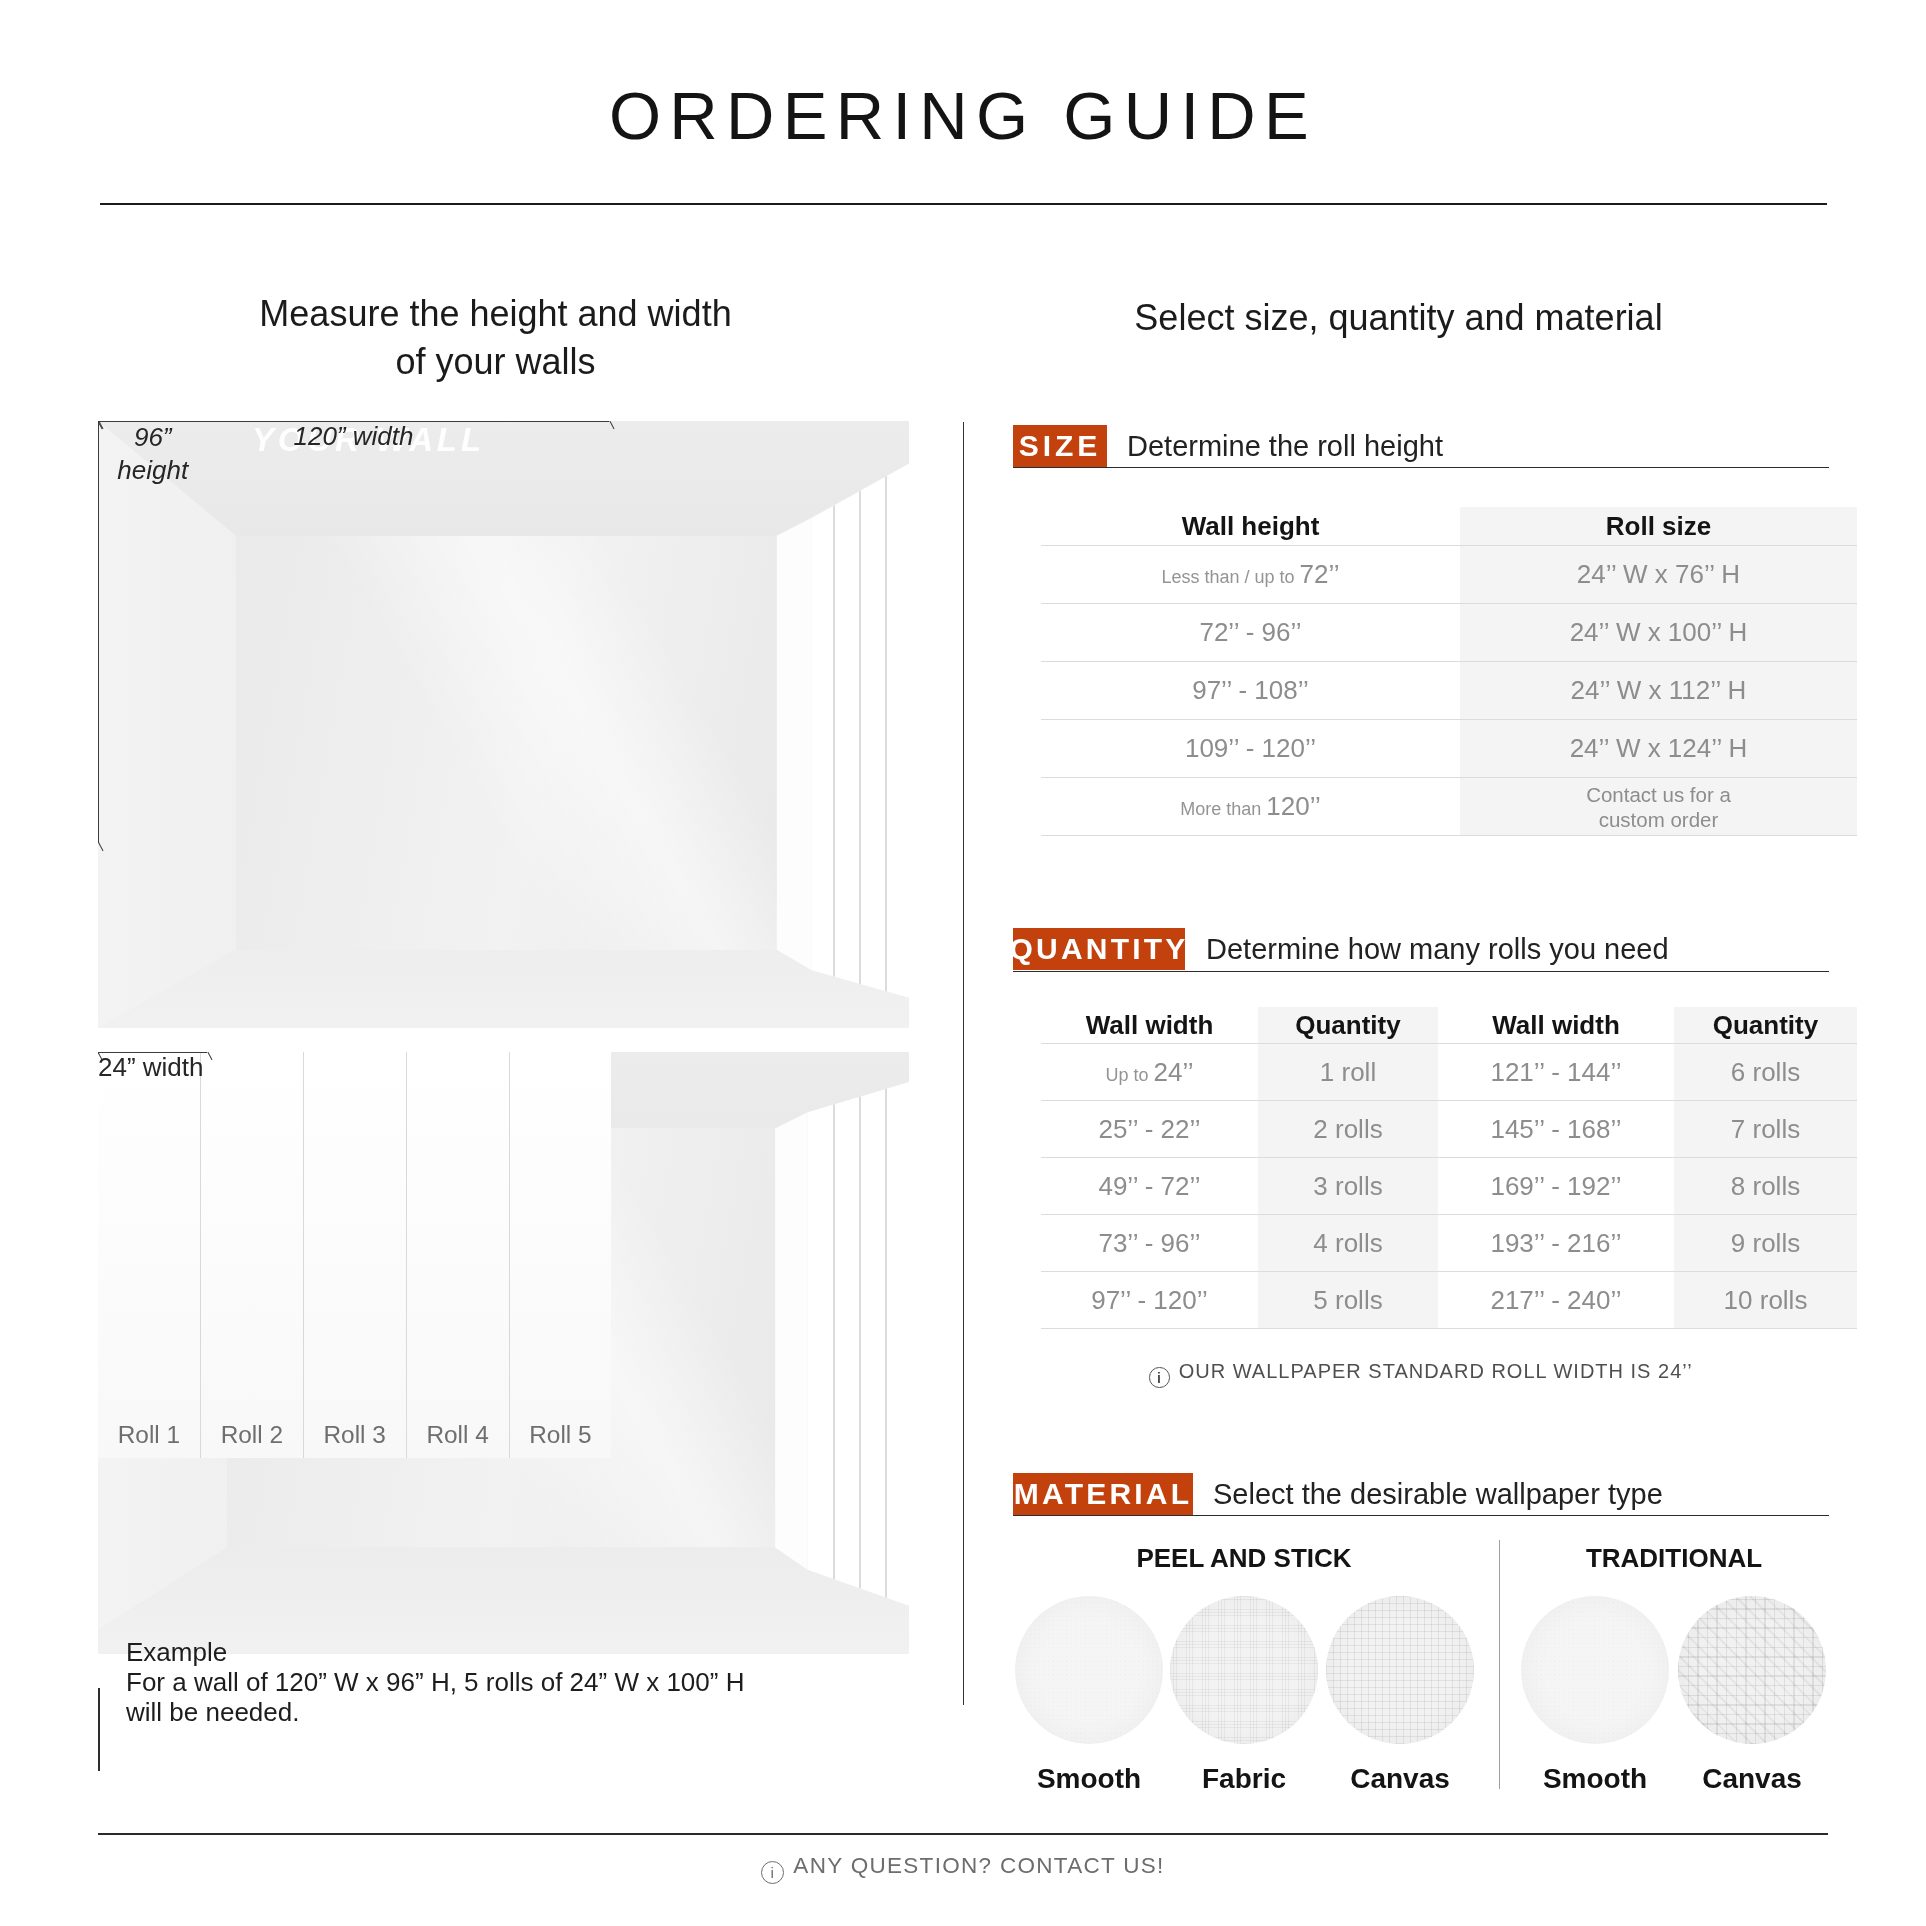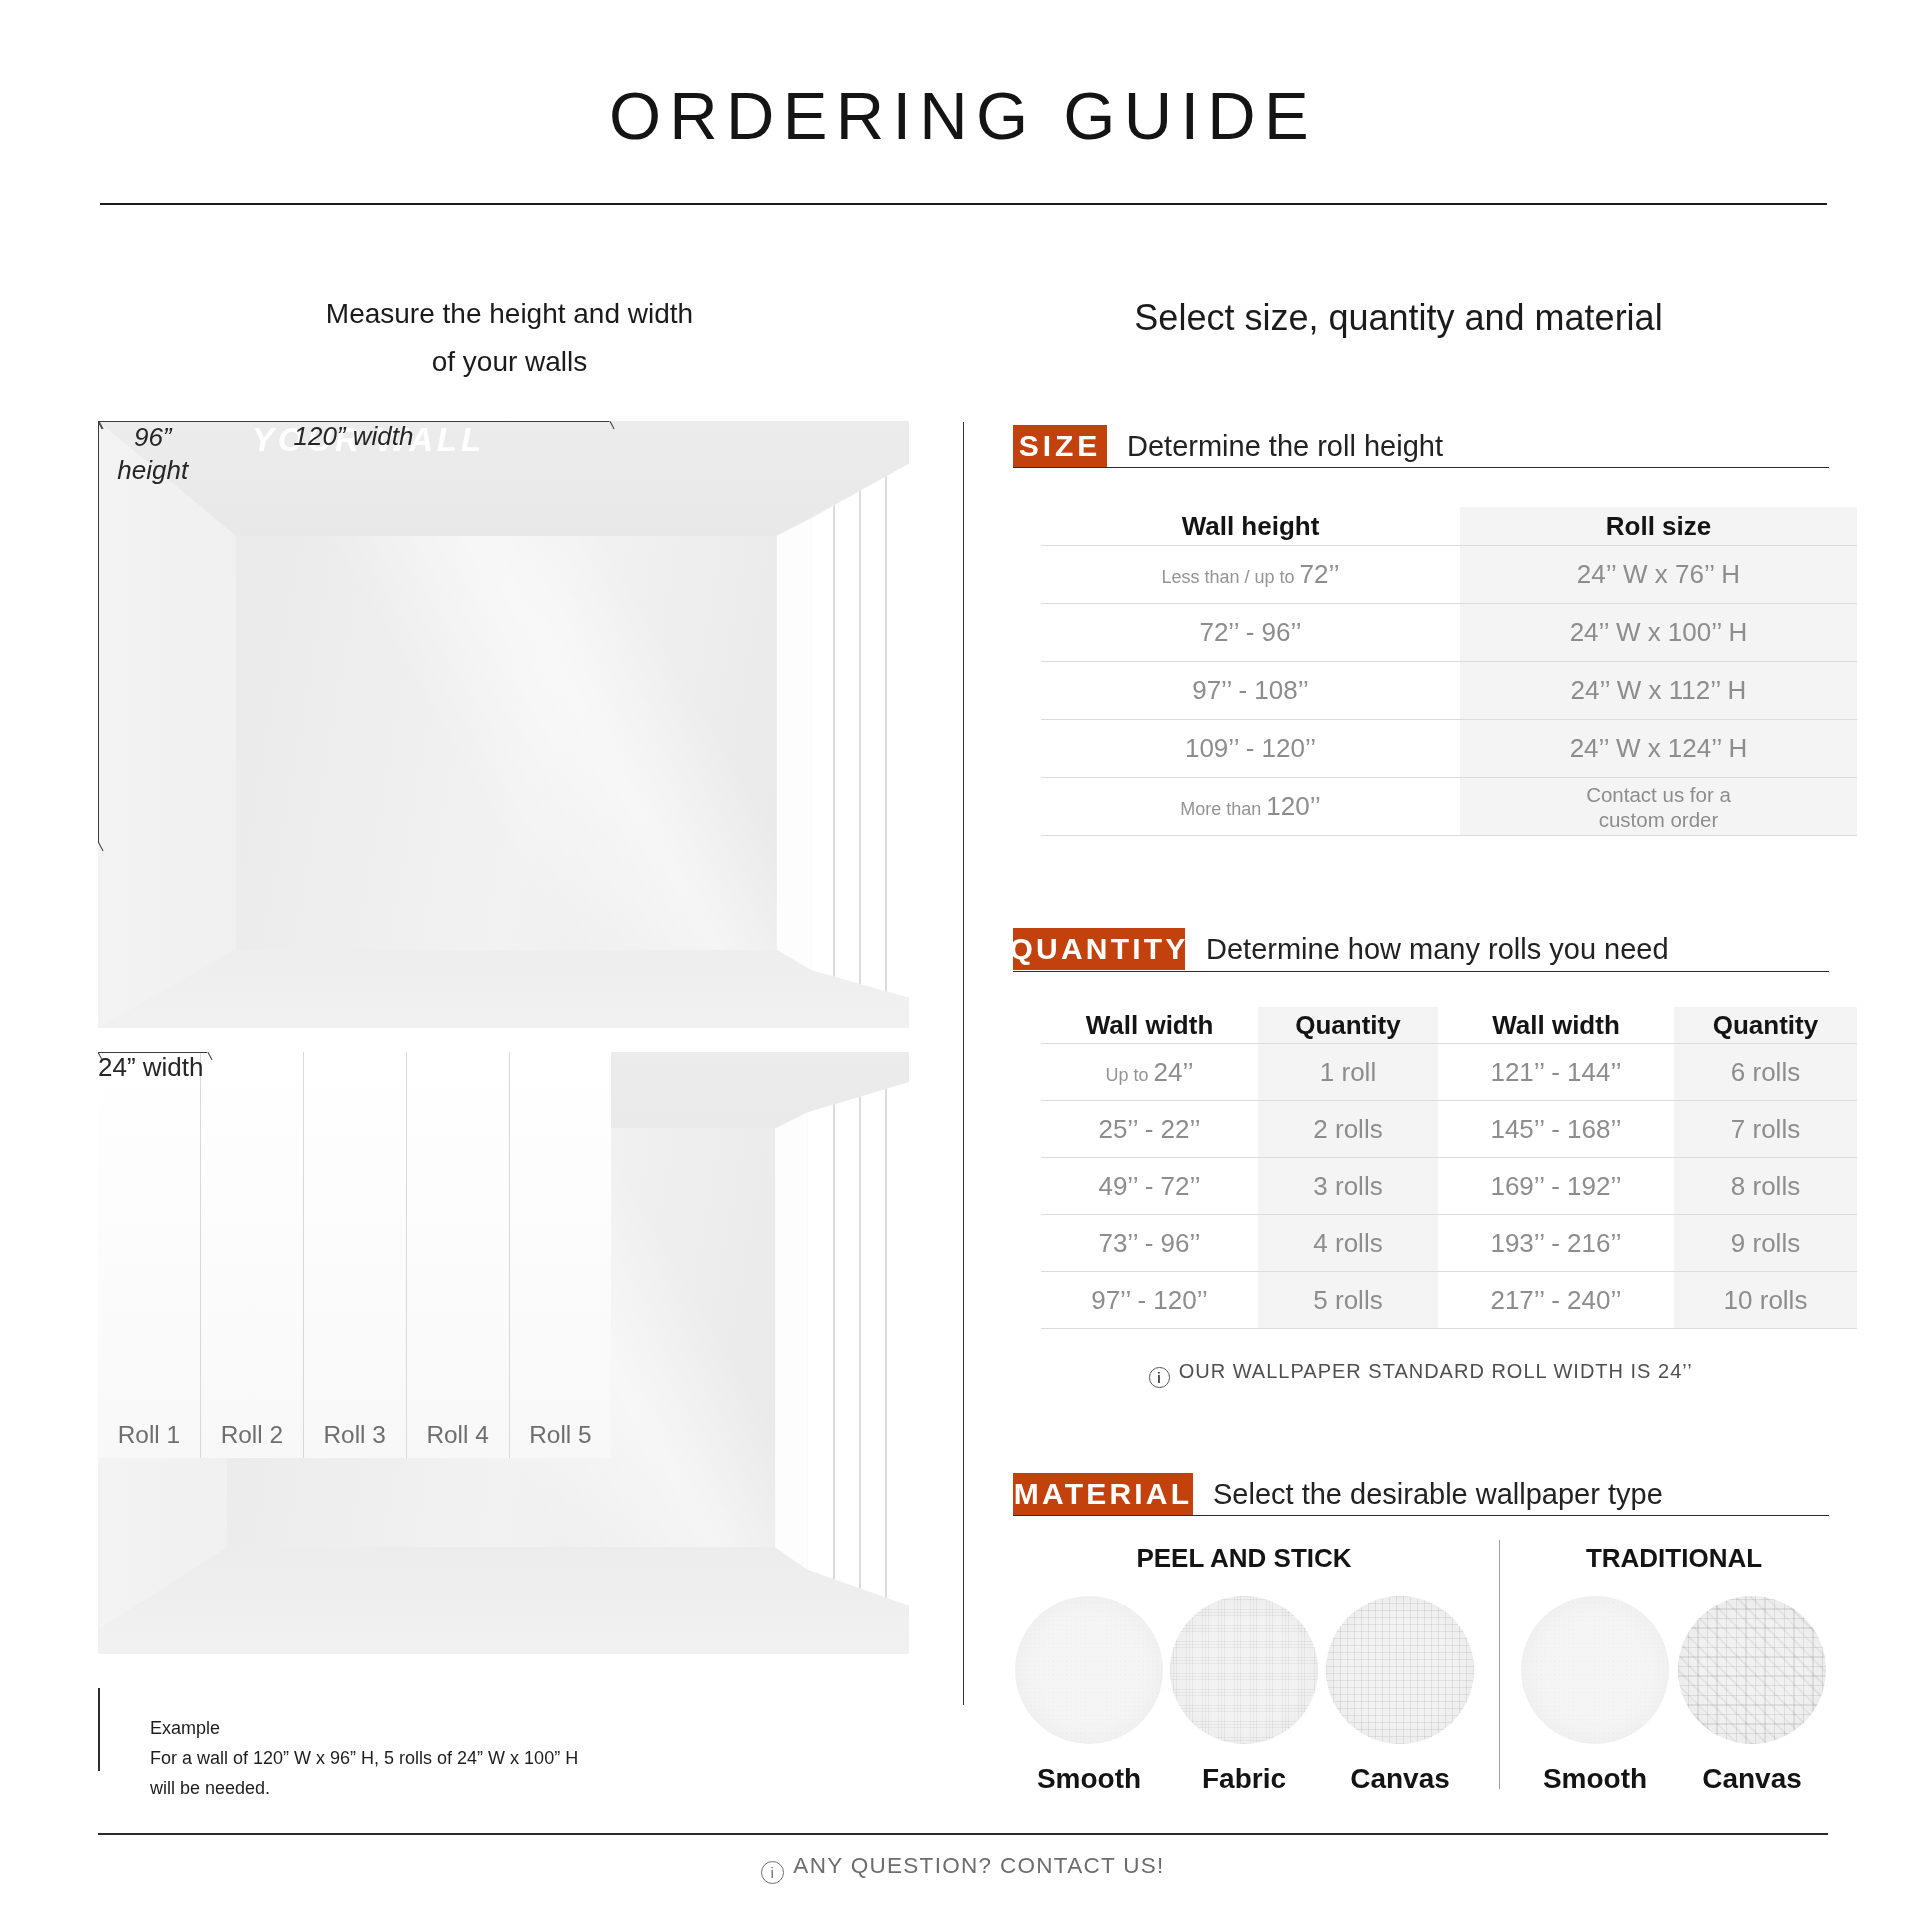--- a/index.html
+++ b/index.html
@@ -6,22 +6,22 @@
   html,body { background:#ffffff; }
   body { font-family:"Liberation Sans", sans-serif; color:#1c1c1c; }
   #canvas { position:relative; width:1926px; height:1926px; background:#fff; overflow:hidden; }
 
   
   .page-title { position:absolute; top:77px; left:0; width:1926px; text-align:center;
     font-size:67px; font-weight:500; letter-spacing:8.3px; color:#141414; }
   .title-rule { position:absolute; top:203px; left:100px; width:1727px; height:1.9px; background:#1c1c1c; }
 
   
-  .measure-heading { position:absolute; left:104px; top:290px; width:811px; text-align:center;
-    font-size:28px; line-height:48px; font-weight:500; color:#1b1b1b; }
+  .measure-heading { position:absolute; left:90px; top:290px; width:811px; text-align:center;
+    font-size:36px; line-height:48px; font-weight:500; color:#1b1b1b; }
   .select-heading { position:absolute; left:968px; top:297px; width:861px; text-align:center;
     font-size:36px; font-weight:500; color:#1b1b1b; }
 
   
   .room { position:absolute; left:98px; width:811px; background:#ededed; overflow:hidden; }
   #room1 { top:421px; height:607px;font-style:italic; }
   #room2 { top:1052px; height:602px; }
   .room > div { position:absolute; inset:0; }
   .r-ceiling { background:linear-gradient(180deg,#ececec,#d8d8d8); }
   .r-left  { background:linear-gradient(90deg,#f3f3f3,#e1e1e1); }
@@ -73,22 +73,22 @@
   
   .panels { position:absolute; left:16%; top:14.3%; width:63.3%; height:67.5%; display:flex; }
   .panel { flex:1; position:relative; background:linear-gradient(180deg,#ffffff,#f8f8f8);
     border-right:1.3px solid #d9d9d9; }
   .panel:last-child { border-right:none; }
   .panel span { position:absolute; bottom:9px; left:0; width:100%; text-align:center;
     font-size:24.4px; color:#6e6e6e; }
 
   
   .example-bar { position:absolute; left:98px; top:1688px; width:1.9px; height:83px; background:#2e2e2e; }
-  .example-text { position:absolute; left:126px; top:1713px; width:803px;
-    font-size:18px; line-height:30px; color:#1d1d1d;margin-left:24px; }
+  .example-text { position:absolute; left:126px; top:1637px; width:803px;
+    font-size:26px; line-height:30px; color:#1d1d1d; }
 
   
   .v-divider { position:absolute; left:963px; top:422px; width:1.3px; height:1283px; background:#333; }
 
   .tag-box { position:absolute; height:42px; background:#c2410c; color:#fff;
     display:flex; align-items:center; justify-content:center;
     font-size:30px; font-weight:600; letter-spacing:3.9px; }
   .sec-desc { position:absolute; height:42px; line-height:42px; font-size:29px; color:#222; }
   .sec-rule { position:absolute; left:1013px; width:816px; height:1.3px; background:#2b2b2b; }
 

